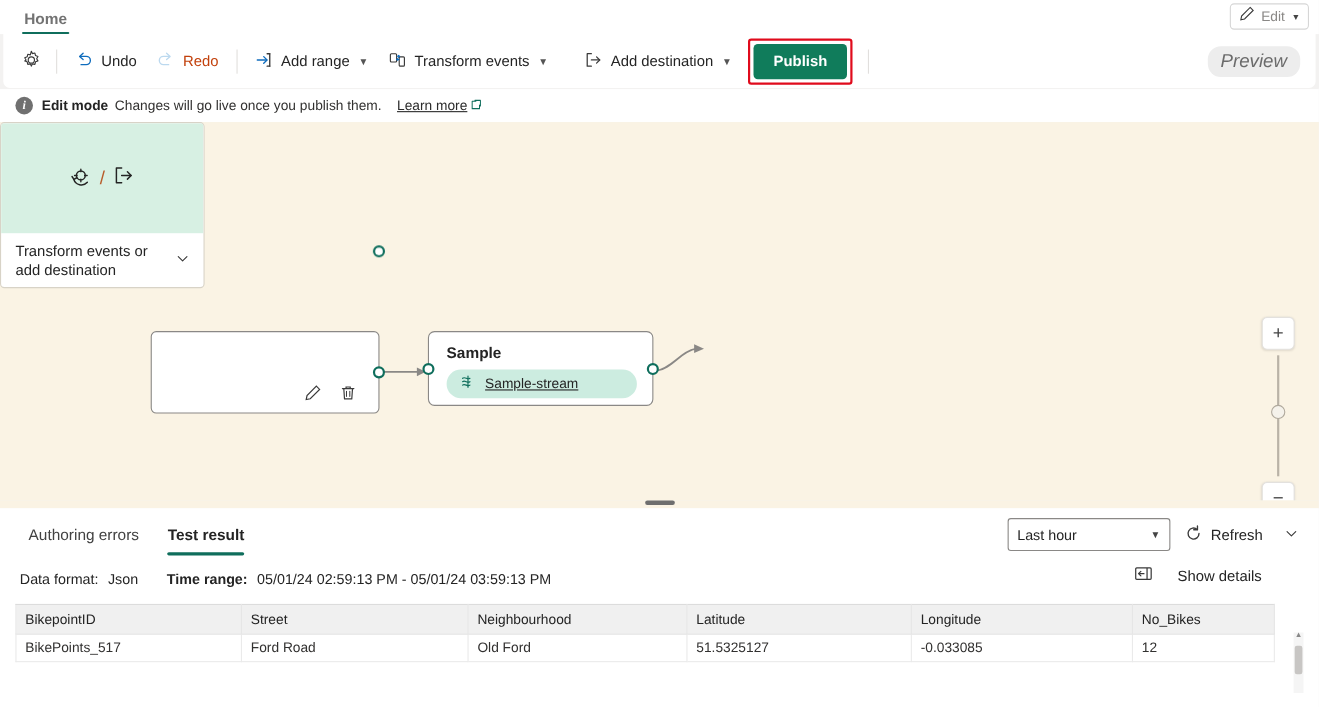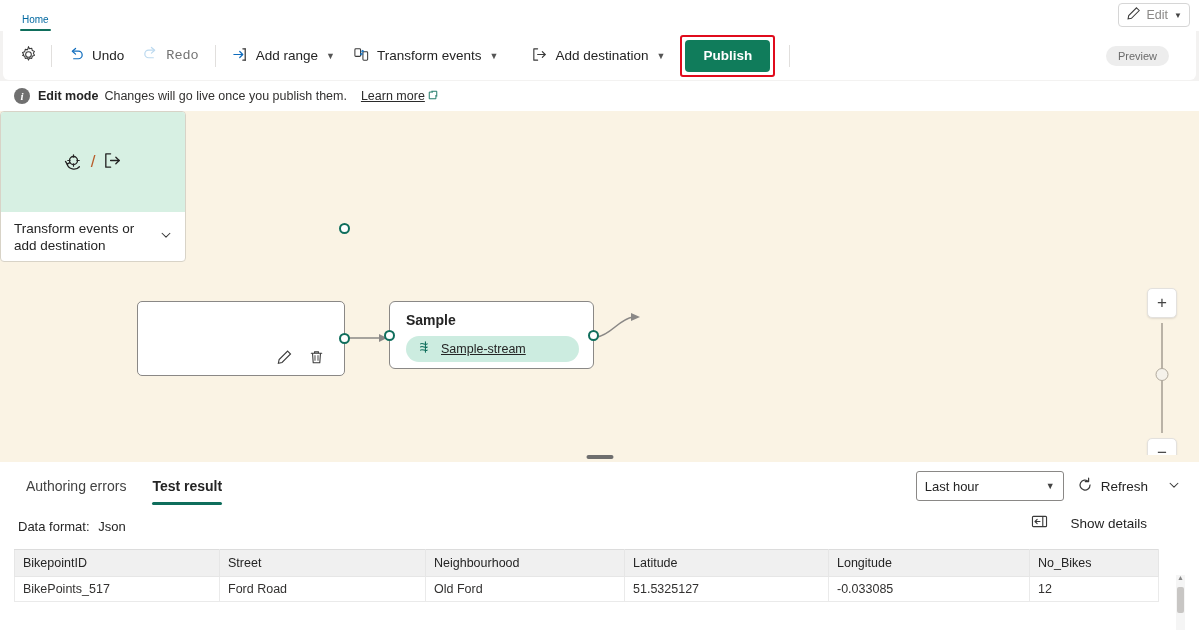--- a/index.html
+++ b/index.html
@@ -11,22 +11,22 @@
     color: #201f1e;
   }
   .app { width: 1199px; height: 643px; position: relative; background:#f3f2f1; }
 
   
   .tabstrip {
     height: 31px; background: #ffffff; display: flex; align-items: flex-end;
     padding-left: 12px; position: relative;
   }
   .tab-home {
-    font-size: 10px; color: #0369a1; padding: 0 10px 6px 10px;
-    position: relative; cursor: pointer; font-weight: 400;
+    font-size: 14px; color: #737373; padding: 0 10px 6px 10px;
+    position: relative; cursor: pointer; font-weight: 700;
   }
   .tab-home::after {
     content:""; position:absolute; left:8px; right:8px; bottom:0;
     height: 2.5px; background:#0f6e5c; border-radius:2px;
   }
   .edit-chip {
     position:absolute; right: 9px; top: 3px;
     display:flex; align-items:center; gap:6px;
     border:1px solid #d6d6d6; border-radius:4px; background:#fff;
     height:24px; padding: 0 7px 0 7px; cursor:pointer;
@@ -40,37 +40,37 @@
     background:#ffffff; border-radius: 0 0 6px 6px;
     height: 49px; display:flex; align-items:center; padding: 0 10px;
     position: relative;
   }
   .cmd-btn {
     display:flex; align-items:center; gap:7px; height:32px;
     padding: 0 9px; border-radius:4px; cursor:pointer;
     font-size:13.5px; color:#242424; white-space:nowrap; background:transparent;
     border:none; font-family: inherit;
   }
-  .cmd-btn.disabled { color:#737373; cursor:default;font-family:Liberation Mono, monospace; }
+  .cmd-btn.disabled { color:#c2410c; cursor:default; }
   .cmd-sep { width:1px; height:22px; background:#e1dfdd; margin: 0 7px; }
   .caret-sm { font-size:9px; color:#555; margin-left:1px; }
 
   .publish-wrap {
     border: 2.5px solid #e00b1c; border-radius: 3px; padding: 3px;
     margin-left: 6px; display:inline-flex;
   }
   .publish-btn {
     background:#107c5b; color:#fff; font-size:13.5px; font-weight:700;
     border:none; border-radius:4px; height:32px; padding: 0 18px; cursor:pointer;
     font-family: inherit;
   }
   .preview-pill {
-    position:absolute; right:27px; top:50%; transform:translateY(-50%);
-    background:#ededed; color:#6b6b6b; font-size:11px;
-    border-radius:12px; padding: 4px 12px;
+    position:absolute; right:14px; top:50%; transform:translateY(-50%);
+    background:#ededed; color:#6b6b6b; font-size:17px;
+    border-radius:12px; padding: 4px 12px; font-style: italic;
   }
 
   
   .infobar {
     background:#ffffff; height:31px; display:flex; align-items:center;
     padding-left: 14px; gap:8px; font-size:12.5px; border-top:1px solid #f3f2f1;
   }
   .info-ico {
     width:16px; height:16px; border-radius:50%; background:#707070;
     color:#fff; font-size:11px; font-weight:700; display:flex;
@@ -469,20 +469,24 @@
               </svg>
           </span>
         </div>
       </div>
     </div>
 
     <div class="meta-row">
       <span>
         <span>Data format:</span>
         <span style="margin-left:5px;">Json</span>
+      </span>
+      <span>
+        <span class="meta-strong">Time range:</span>
+        <span style="margin-left:5px;">05/01/24 02:59:13 PM - 05/01/24 03:59:13 PM</span>
       </span>
       <span class="show-details">
         <span>
           <svg width="17" height="15" viewBox="0 0 18 16">
               <rect x="1.5" y="2.5" width="15" height="11" rx="1" fill="none" stroke="#3a3a3a" stroke-width="1.2"></rect>
               <path d="M12.5 2.5v11" stroke="#3a3a3a" stroke-width="1.2"></path>
               <path d="M9.5 8H4.5M6.5 5.8L4.2 8l2.3 2.2" fill="none" stroke="#3a3a3a" stroke-width="1.2" stroke-linecap="round" stroke-linejoin="round"></path>
             </svg>
         </span>
         <span>Show details</span>

